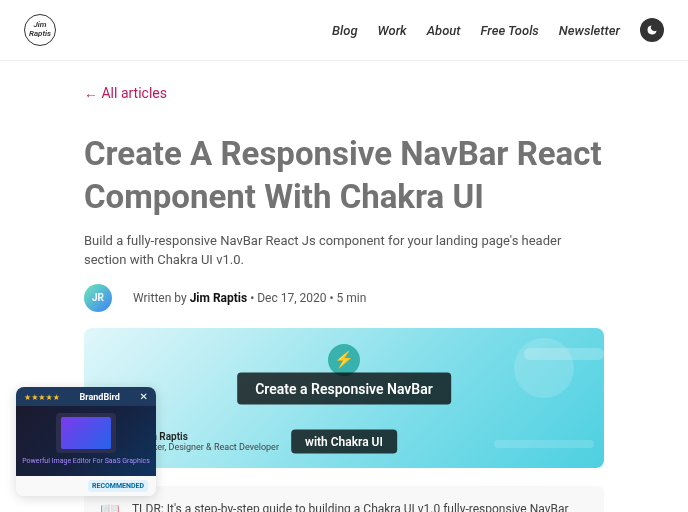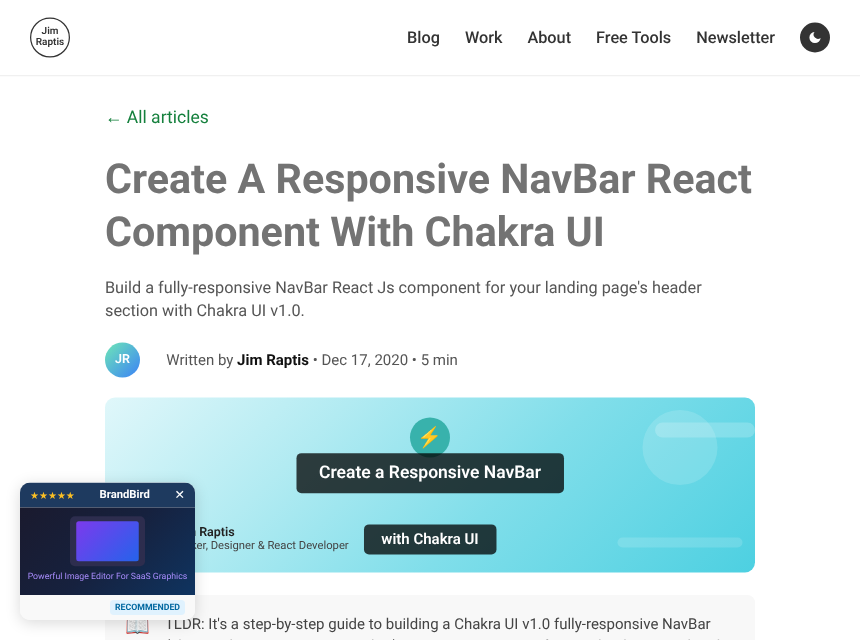--- a/index.html
+++ b/index.html
@@ -13,20 +13,21 @@
       overflow: hidden;
     }
 
     
     nav {
       display: flex;
       align-items: center;
       justify-content: space-between;
       padding: 14px 24px;
       border-bottom: 1px solid #f0f0f0;
+      font-style: italic;
     }
     .nav-logo {
       width: 32px;
       height: 32px;
       border-radius: 50%;
       border: 1.5px solid #333;
       display: flex;
       align-items: center;
       justify-content: center;
       font-size: 9px;
@@ -60,24 +61,24 @@
     .main {
       max-width: 520px;
       margin: 0 auto;
       padding: 24px 0 0 0;
     }
 
     .back-link {
       display: flex;
       align-items: center;
       gap: 6px;
-      color: #15803d;
+      color: #be185d;
       font-size: 12px;
       text-decoration: none;
-      margin-bottom: 21px;
+      margin-bottom: 32px;
       text-align: right;
     }
     .back-link span {
       font-size: 14px;
     }
 
     .article-title {
       font-size: 33px;
       font-weight: 700;
       color: #737373;

